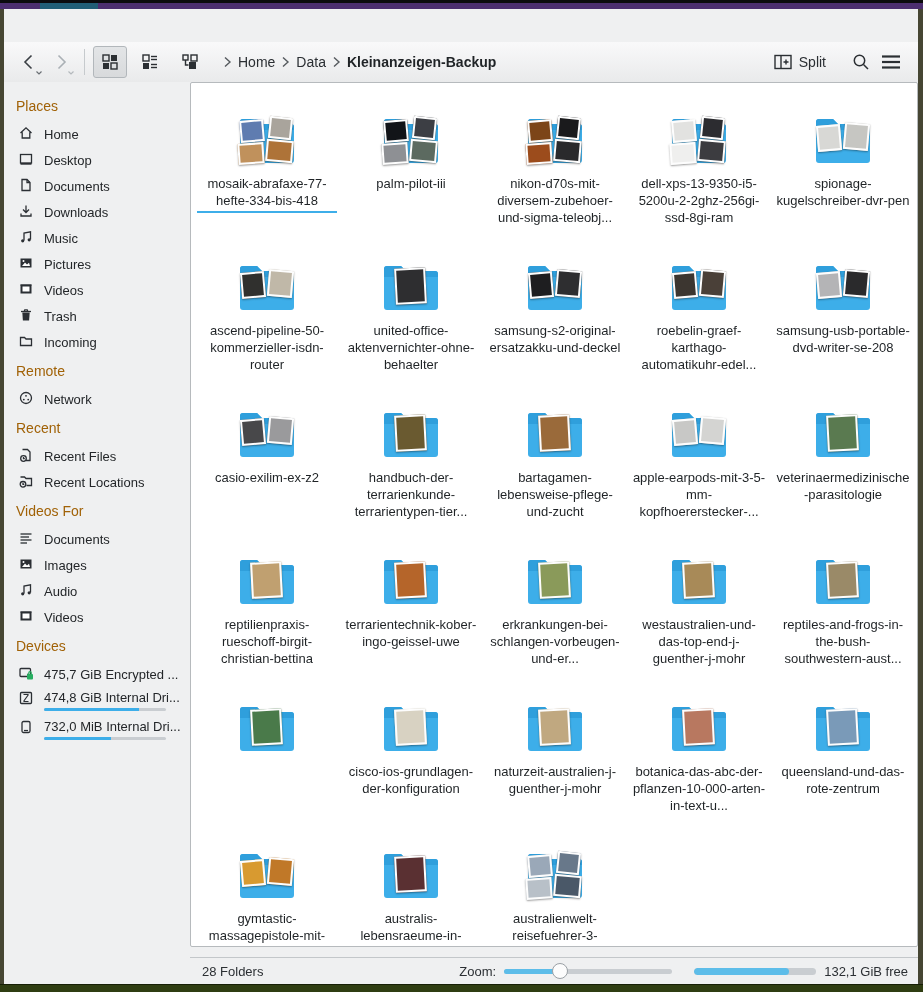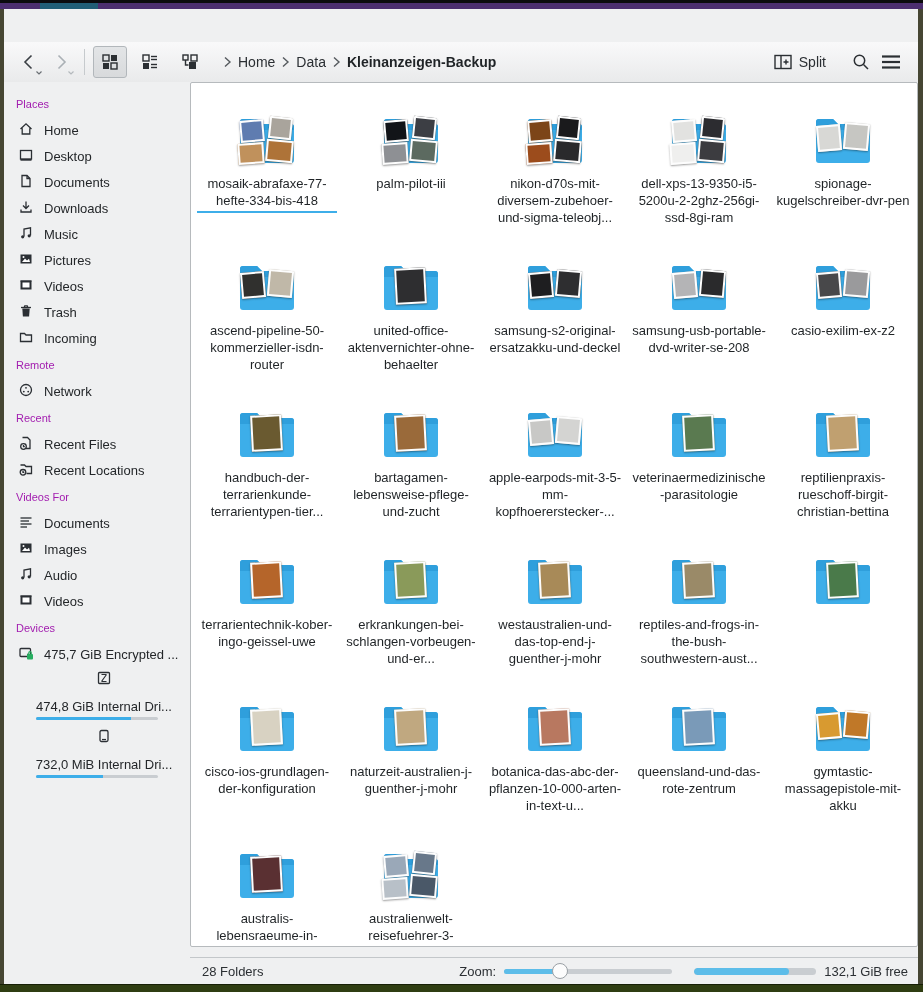--- a/index.html
+++ b/index.html
@@ -31,24 +31,24 @@
   .crumb { display:flex; align-items:center; gap:6px; padding:0 4px; font-size:14px; color:#2b2f33; }
   .crumb.last { font-weight:bold; color:#1f2326; }
   .crumb-sep { color:#555a5e; display:flex; align-items:center; }
   .tb-spacer { flex:1; }
   .splitbtn { display:flex; align-items:center; gap:7px; font-size:14px; color:#2b2f33; padding:4px 6px; margin-right:14px; }
   .iconbtn { width:30px; height:30px; }
 
   
   .content { flex:1; display:flex; min-height:0; }
   .sidebar { width:186px; flex:0 0 186px; padding:8px 0 0 10px; overflow:hidden; }
-  .sb-header { color:#a21caf; font-size:11px; padding:8px 9px 7px 2px; }
+  .sb-header { color:#a16207; font-size:14px; padding:8px 9px 7px 2px; }
   .sb-item { display:flex; align-items:center; gap:10px; height:26px; padding-left:4px; color:#232629; cursor:default; }
   .sb-item .sb-label { white-space:nowrap; }
-  .sb-dev { height:auto; padding-top:3px; padding-bottom:5px; align-items:center;flex-direction:column; }
+  .sb-dev { height:auto; padding-top:3px; padding-bottom:5px; align-items:flex-start; }
   .sb-dev .devcol { display:flex; flex-direction:column; gap:3px; }
   .devbar { width:122px; height:3px; background:#c9cdd1; border-radius:2px; overflow:hidden; }
   .devbar .fill { height:100%; background:#3daee9; }
 
   .main { flex:1; display:flex; flex-direction:column; min-width:0;gap:10px; }
   .view { flex:1; background:#ffffff; border:1px solid #b6babd; border-radius:2px; margin:0; overflow:hidden; }
   .grid { display:grid; grid-template-columns:repeat(5,1fr); padding:14px 2px 0 4px; }
   .fitem { display:flex; flex-direction:column; align-items:center; min-height:147px; padding-top:10px; position:relative; }
   .ficon { position:relative; width:64px; height:64px; flex:0 0 64px; }
   .ficon svg { position:absolute; left:0; top:0; }
@@ -435,20 +435,31 @@
                 <div class="thumb" style="left: 33px; top: 16px; width: 25px; height: 27px; background: rgb(46, 46, 48); transform: rotate(5deg);"></div>
               </div>
               <div class="flabel">samsung-s2-original-ersatzakku-und-deckel</div>
             </div>
             <div class="fitem">
               <div class="ficon">
                 <svg width="64" height="64" viewBox="0 0 64 64">
   <path d="M5 15 q0-3 3-3 h14 l5 5 h29 q3 0 3 3 v33 q0 3-3 3 H8 q-3 0-3-3 z" fill="#3daee9"></path>
   <path d="M5 15 q0-3 3-3 h14 l5 5 h29 q3 0 3 3 v3 H5 z" fill="#2f9fdc"></path>
 </svg>
+                <div class="thumb" style="left: 6px; top: 18px; width: 24px; height: 26px; background: rgb(60, 54, 48); transform: rotate(-5deg);"></div>
+                <div class="thumb" style="left: 33px; top: 16px; width: 25px; height: 27px; background: rgb(74, 64, 56); transform: rotate(5deg);"></div>
+              </div>
+              <div class="flabel">roebelin-graef-karthago-automatikuhr-edel...</div>
+            </div>
+            <div class="fitem">
+              <div class="ficon">
+                <svg width="64" height="64" viewBox="0 0 64 64">
+  <path d="M5 15 q0-3 3-3 h14 l5 5 h29 q3 0 3 3 v33 q0 3-3 3 H8 q-3 0-3-3 z" fill="#3daee9"></path>
+  <path d="M5 15 q0-3 3-3 h14 l5 5 h29 q3 0 3 3 v3 H5 z" fill="#2f9fdc"></path>
+</svg>
                 <div class="thumb" style="left: 6px; top: 18px; width: 24px; height: 26px; background: rgb(180, 180, 182); transform: rotate(-5deg);"></div>
                 <div class="thumb" style="left: 33px; top: 16px; width: 25px; height: 27px; background: rgb(42, 42, 44); transform: rotate(5deg);"></div>
               </div>
               <div class="flabel">samsung-usb-portable-dvd-writer-se-208</div>
             </div>
             <div class="fitem">
               <div class="ficon">
                 <svg width="64" height="64" viewBox="0 0 64 64">
   <path d="M5 15 q0-3 3-3 h14 l5 5 h29 q3 0 3 3 v33 q0 3-3 3 H8 q-3 0-3-3 z" fill="#3daee9"></path>
   <path d="M5 15 q0-3 3-3 h14 l5 5 h29 q3 0 3 3 v3 H5 z" fill="#2f9fdc"></path>

